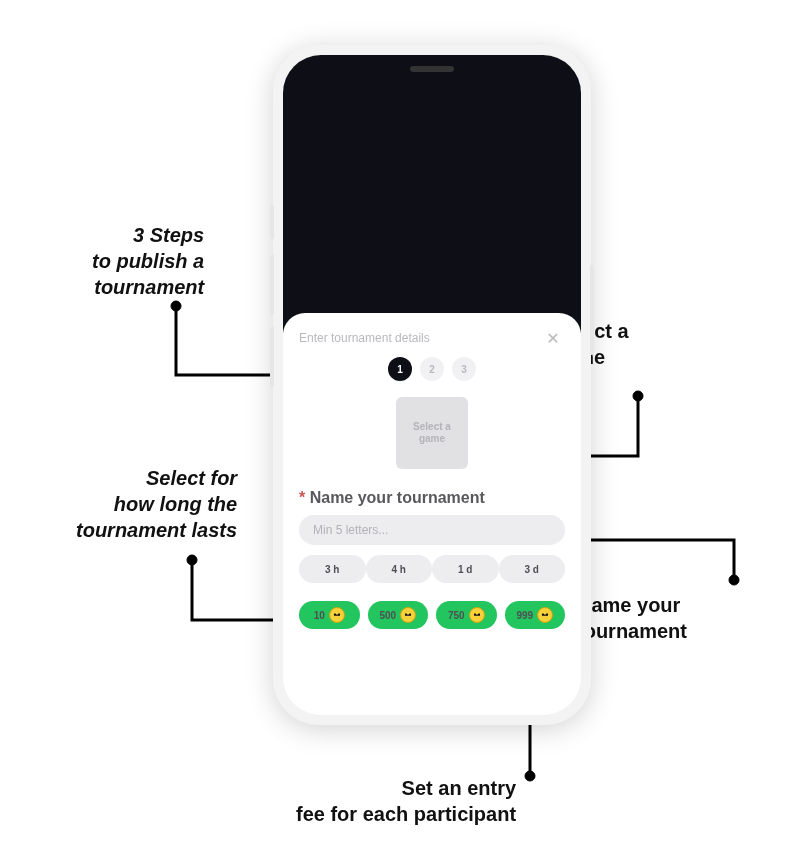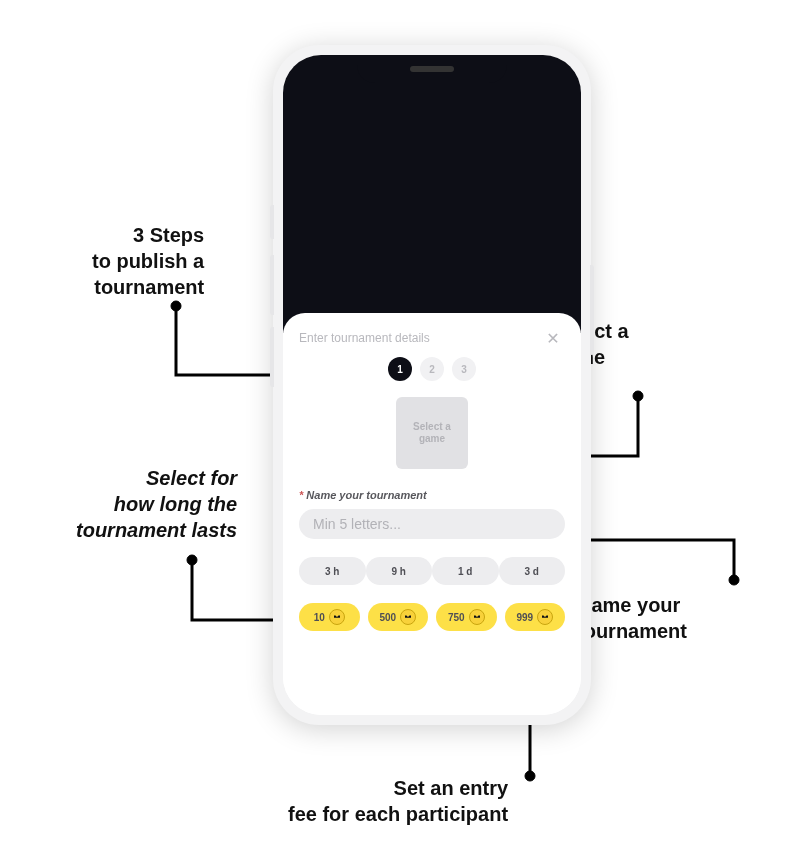--- a/index.html
+++ b/index.html
@@ -137,43 +137,42 @@
     text-align: center;
     font-size: 10px;
     color: #b3b3b8;
     font-weight: 600;
     line-height: 1.25;
     cursor: pointer;
     padding: 6px;
   }
 
   .field-label {
-    font-size: 11px;
+    font-size: 16px;
     color: #58585d;
     font-weight: 600;
     margin-bottom: 8px;
-    font-style: italic;
   }
   .field-label::before {
     content: "* ";
     color: #c55;
     font-weight: 700;
   }
 
   .text-input {
     width: 100%;
     height: 30px;
     border: none;
     border-radius: 16px;
     background: #ededef;
     padding: 0 14px;
-    font-size: 14px;
+    font-size: 12px;
     color: #9f9fa4;
     outline: none;
-    margin-bottom: 18px;
+    margin-bottom: 10px;
   }
   .text-input::placeholder { color: #b2b2b7; }
 
   .duration-row {
     display: flex;
     gap: 0;
     margin-bottom: 18px;
   }
   .chip {
     flex: 1;
@@ -190,21 +189,21 @@
   }
 
   .fee-row {
     display: flex;
     gap: 8px;
   }
   .fee-chip {
     flex: 1;
     height: 28px;
     border-radius: 14px;
-    background: #fde047;
+    background: #22c55e;
     display: flex;
     align-items: center;
     justify-content: center;
     gap: 4px;
     font-size: 10px;
     font-weight: 700;
     color: #4f4f55;
     cursor: pointer;
     text-align: right;
   }
@@ -221,25 +220,25 @@
   .coin svg { width: 8px; height: 6px; }
 
   
   .annotation {
     position: absolute;
     font-size: 20px;
     font-weight: 700;
     color: #111;
     line-height: 1.3;
   }
-  .ann-steps { left: 92px; top: 222px; text-align: right; }
+  .ann-steps { left: 92px; top: 222px; text-align: right; font-style: italic; }
   .ann-selectgame { left: 553px; top: 318px; text-align: left; }
   .ann-duration { left: 76px; top: 465px; text-align: right; font-style: italic; }
   .ann-name { left: 577px; top: 592px; text-align: left; }
-  .ann-fee { left: 288px; top: 775px; text-align: right; }
+  .ann-fee { left: 296px; top: 775px; text-align: right; }
 
   .connector { position: absolute; stroke: #000; fill: none; }
   .connector circle { fill: #000; }
   .connector path, .connector line { stroke-width: 3; stroke-linecap: round; }
   .arrowhead { fill: #000; stroke: none; }
 </style>
 </head>
 <body>
 
 <div class="annotation ann-steps">3 Steps<br>to publish a<br>tournament</div>
@@ -304,21 +303,21 @@
 
       <div class="game-select-wrap">
         <div class="game-select">Select a<br>game</div>
       </div>
 
       <div class="field-label">Name your tournament</div>
       <input class="text-input" placeholder="Min 5 letters..." style="">
 
       <div class="duration-row">
         <div class="chip">3 h</div>
-        <div class="chip">9 h</div>
+        <div class="chip">4 h</div>
         <div class="chip">1 d</div>
         <div class="chip">3 d</div>
       </div>
 
       <div class="fee-row">
         <div class="fee-chip">
           <span>10</span>
           <span class="coin">
               <svg viewBox="0 0 10 8">
                 <path d="M1 5 L1 2 L3 2 L5 4 L7 2 L9 2 L9 5 Z" fill="#0d0e16"></path>

